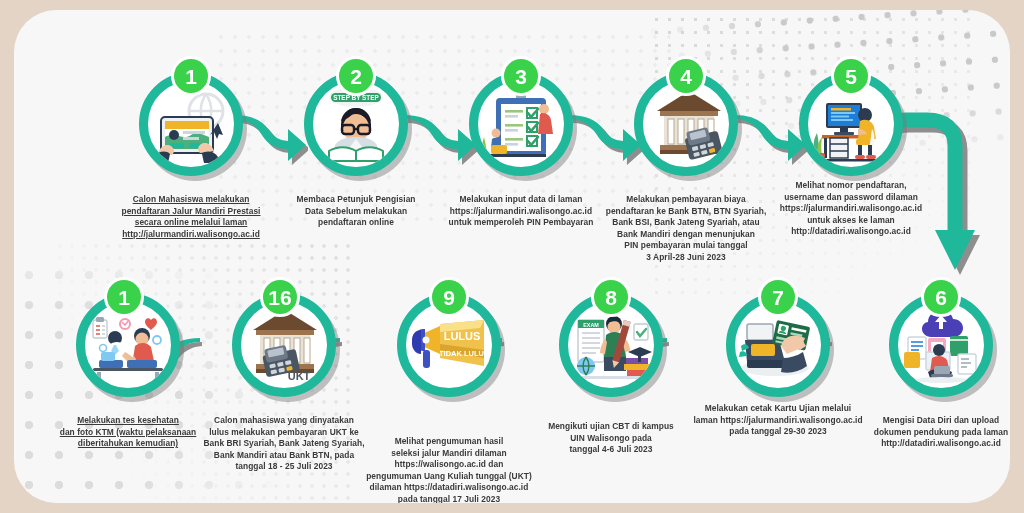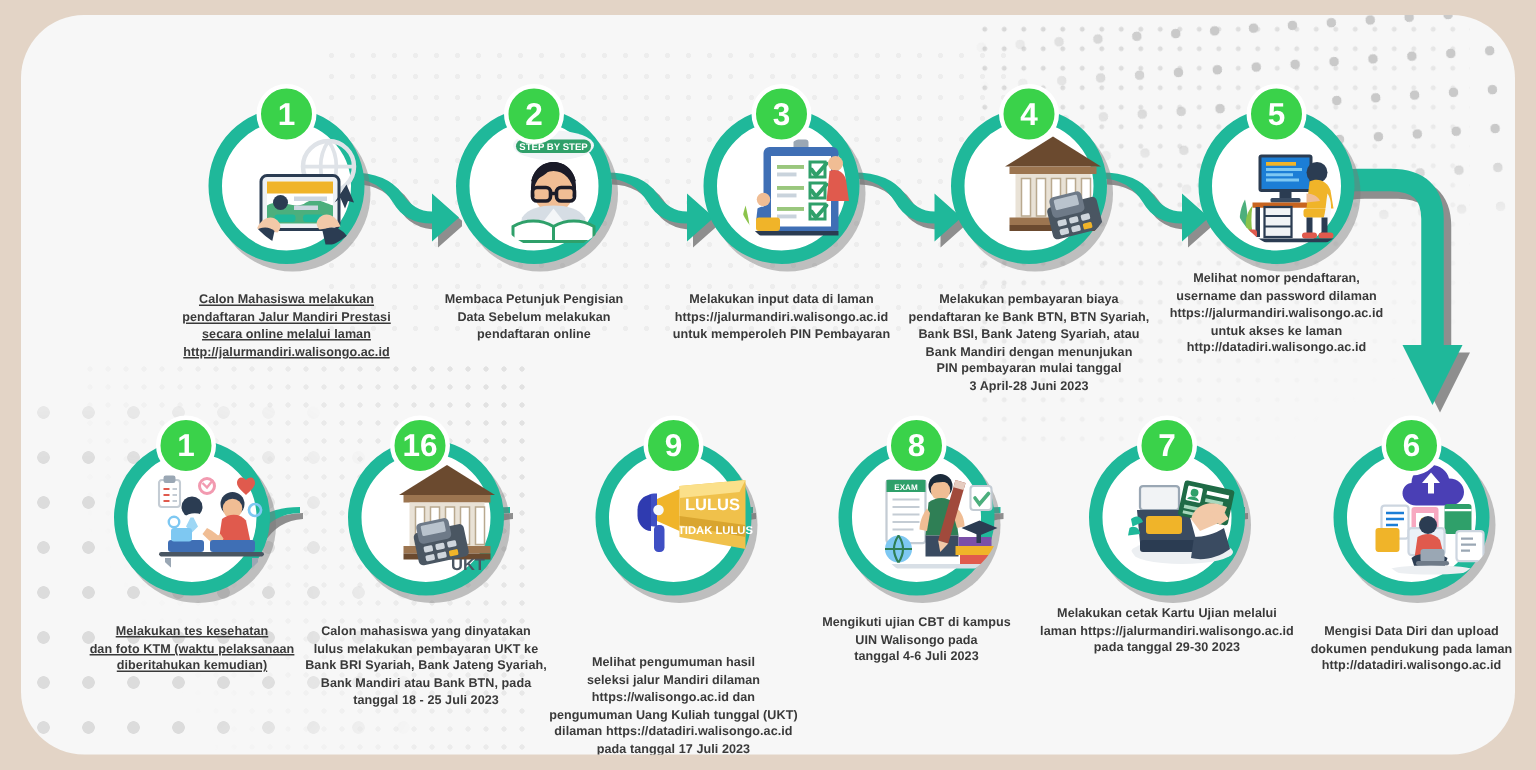--- a/index.html
+++ b/index.html
@@ -74,21 +74,21 @@
     background:#3ad24a;
     border:3px solid #ffffff;
     color:#ffffff;
     font-size:21px; font-weight:bold;
     display:flex; align-items:center; justify-content:center;
     left:32px; top:-16px;
     z-index:6;
     line-height:1;
   }
   .art {
-    position:absolute; left:22px; top:9px; width:86px; height:86px;
+    position:absolute; left:9px; top:9px; width:86px; height:86px;
     border-radius:50%; overflow:hidden;
     display:flex; align-items:center; justify-content:center;
   }
   .art svg { display:block; }
   .caption {
     position:absolute;
     text-align:center;
     color:#3a3a3a;
     font-size:8.4px;
     line-height:11.6px;
@@ -430,21 +430,21 @@
           <rect x="58" y="56" width="22" height="6" fill="#7b4fa8"></rect>
           <rect x="56" y="62" width="26" height="6" fill="#f0b429"></rect>
           <rect x="59" y="68" width="22" height="6" fill="#e05a4d"></rect>
           <path d="M60 50l12-5 12 5-12 5z" fill="#2b3c52"></path>
           <rect x="70" y="52" width="3" height="8" fill="#2b3c52"></rect>
           <circle cx="18" cy="64" r="9" fill="#7ec8f2"></circle>
           <path d="M9 64h18M18 55c4 6 4 12 0 18M18 55c-4 6-4 12 0 18" fill="none" stroke="#2f7f55" stroke-width="1.4"></path>
           <rect x="4" y="74" width="78" height="3" rx="1.5" fill="#d8dfe6"></rect>
         </svg>
       </div>
-      <div class="caption" style="left:-55px; top:116px; width:214px;">Mengikuti ujian CBT di kampus<br>UIN Walisongo pada<br>tanggal 4-6 Juli 2023</div>
+      <div class="caption" style="left:-55px; top:128px; width:214px;">Mengikuti ujian CBT di kampus<br>UIN Walisongo pada<br>tanggal 4-6 Juli 2023</div>
     </div>
 
     <div class="step" style="left:383px; top:283px;">
       <div class="ring"></div>
       <div class="badge">9</div>
       <div class="art">
         <svg width="86" height="86" viewBox="0 0 86 86">
           <path d="M34 22l44-4v46l-44-8z" fill="#f0c14b"></path>
           <path d="M34 22l44-4 -4 8-40 4z" fill="#fbe08a"></path>
           <path d="M34 42l44 6v8l-44-8z" fill="#d9a52f"></path>

